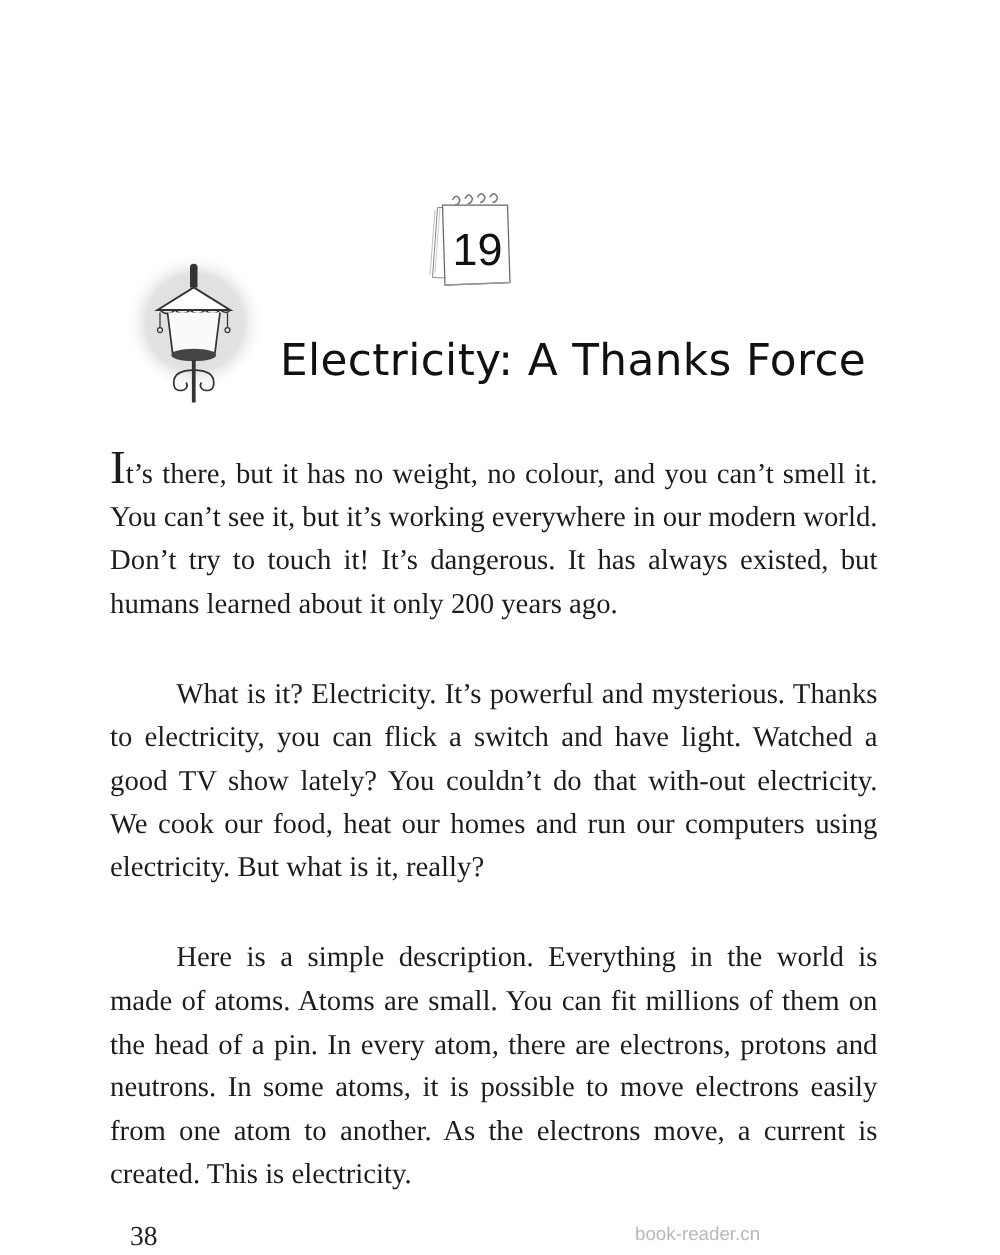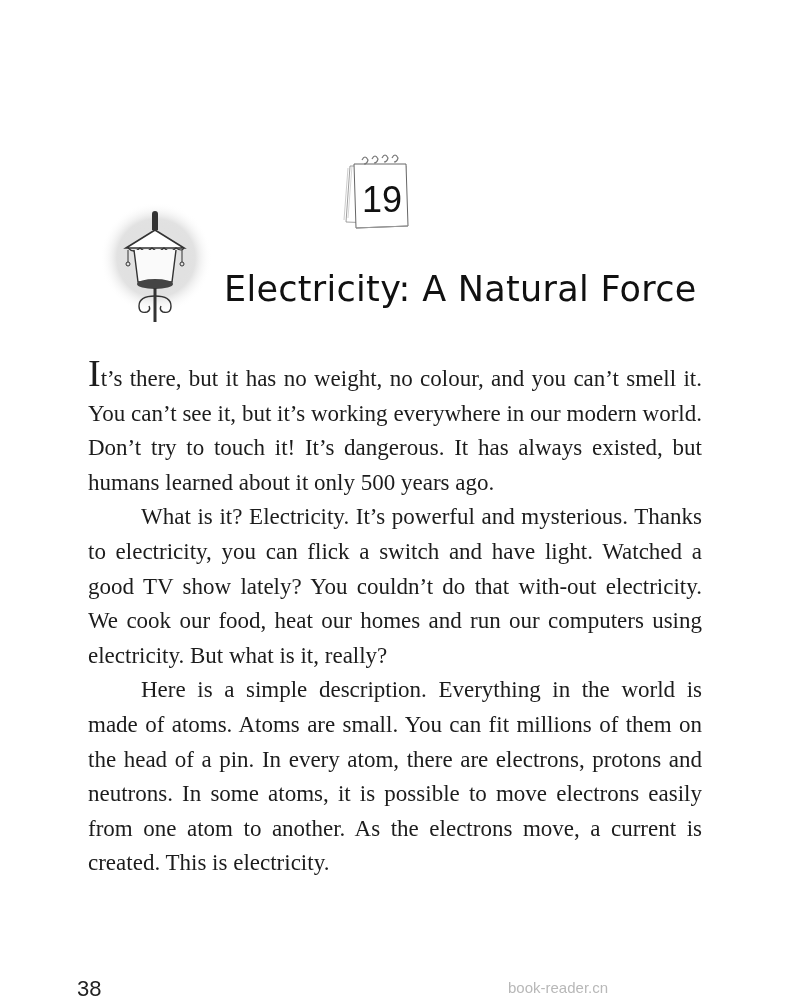--- a/index.html
+++ b/index.html
@@ -10,25 +10,25 @@
     .calendar svg { position: absolute; left: 0; top: 0; }
     .chapter-num { position: absolute; left: 362px; top: 180px; width: 60px; font-family: "Liberation Sans", sans-serif; font-size: 36px; color: #111; line-height: 40px; }
 
     .lamp { position: absolute; left: 96px; top: 196px; width: 130px; height: 130px; }
     .lamp svg { position: absolute; left: 0; top: 0; }
 
     .title { position: absolute; left: 224px; top: 264px; font-family: "DejaVu Sans", sans-serif; font-size: 35px; color: #111; letter-spacing: 0.3px; line-height: 50px; white-space: nowrap; }
 
     .body-text { position: absolute; left: 88px; top: 362px; width: 614px; font-family: "Liberation Serif", serif; font-size: 23px; line-height: 34.6px; color: #1c1c1c; }
     .body-text p { margin: 0; text-align: justify; text-align-last: auto; }
-    .body-text p.indent { text-indent: 53px; }
+    .body-text p.indent { text-indent: 53px; margin-top: 38px; }
     .dropcap { font-size: 38px; line-height: 20px; }
     .last-line-spaced { text-align-last: justify; letter-spacing: 1.6px; }
 
-    .page-number { position: absolute; left: 77px; top: 976px; font-family: Liberation Sans, sans-serif; font-size: 22px; color: #222; line-height: 26px; }
+    .page-number { position: absolute; left: 104px; top: 976px; font-family: Liberation Serif, serif; font-size: 22px; color: #222; line-height: 26px; }
     .watermark { position: absolute; left: 508px; top: 980px; font-family: "Liberation Sans", sans-serif; font-size: 15px; color: #b8b8b8; line-height: 16px; }
   </style>
 </head>
 <body>
 
 <div class="page">
 
   <div class="calendar">
     <svg width="76" height="82" viewBox="0 0 76 82">
       <path d="M10 18 L6 74 L62 76 L66 18 Z" fill="#fff" stroke="#888" stroke-width="0.8"></path>
@@ -66,23 +66,23 @@
       <circle cx="32" cy="68" r="2" fill="none" stroke="#333"></circle>
       <line x1="86" y1="54" x2="86" y2="66" stroke="#333" stroke-width="1"></line>
       <circle cx="86" cy="68" r="2" fill="none" stroke="#333"></circle>
       <ellipse cx="59" cy="88" rx="18" ry="5" fill="#444"></ellipse>
       <line x1="59" y1="92" x2="59" y2="126" stroke="#333" stroke-width="3"></line>
       <path d="M59 100 q-16 0 -16 10 q0 8 8 6 q4 -2 2 -6" fill="none" stroke="#333" stroke-width="1.4"></path>
       <path d="M59 100 q16 0 16 10 q0 8 -8 6 q-4 -2 -2 -6" fill="none" stroke="#333" stroke-width="1.4"></path>
     </svg>
   </div>
 
-  <div class="title">Electricity: A Natural Force</div>
+  <div class="title">Electricity: A Thanks Force</div>
 
   <div class="body-text">
-    <p><span class="dropcap">I</span><span>t’s there, but it has no weight, no colour, and you can’t smell it. You can’t see it, but it’s working everywhere in our modern world. Don’t try to touch it! It’s dangerous. It has always existed, but humans learned about it only 500 years ago.</span></p>
+    <p><span class="dropcap">I</span><span>t’s there, but it has no weight, no colour, and you can’t smell it. You can’t see it, but it’s working everywhere in our modern world. Don’t try to touch it! It’s dangerous. It has always existed, but humans learned about it only 200 years ago.</span></p>
     <p class="indent">What is it? Electricity. It’s powerful and mysterious. Thanks to electricity, you can flick a switch and have light. Watched a good TV show lately? You couldn’t do that with-out electricity. We cook our food, heat our homes and run our computers using electricity. But what is it, really?</p>
     <p class="indent">Here is a simple description. Everything in the world is made of atoms. Atoms are small. You can fit millions of them on the head of a pin. In every atom, there are electrons, protons and neutrons. In some atoms, it is possible to move electrons easily from one atom to another. As the electrons move, a current is created. This is electricity.</p>
   </div>
 
   <div class="page-number">38</div>
   <div class="watermark">book-reader.cn</div>
 </div>
 
 </body></html>

